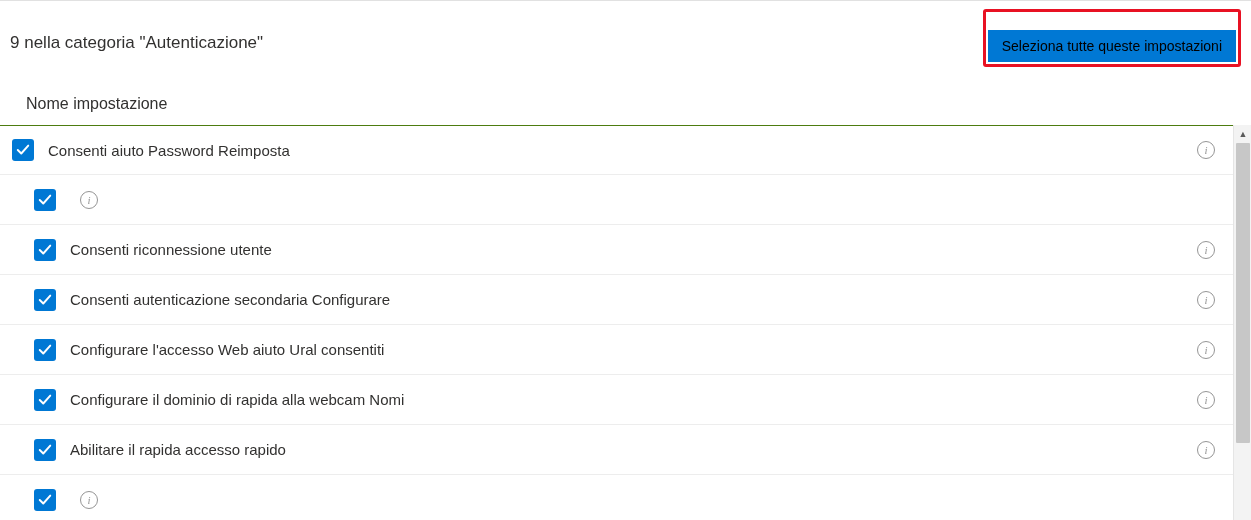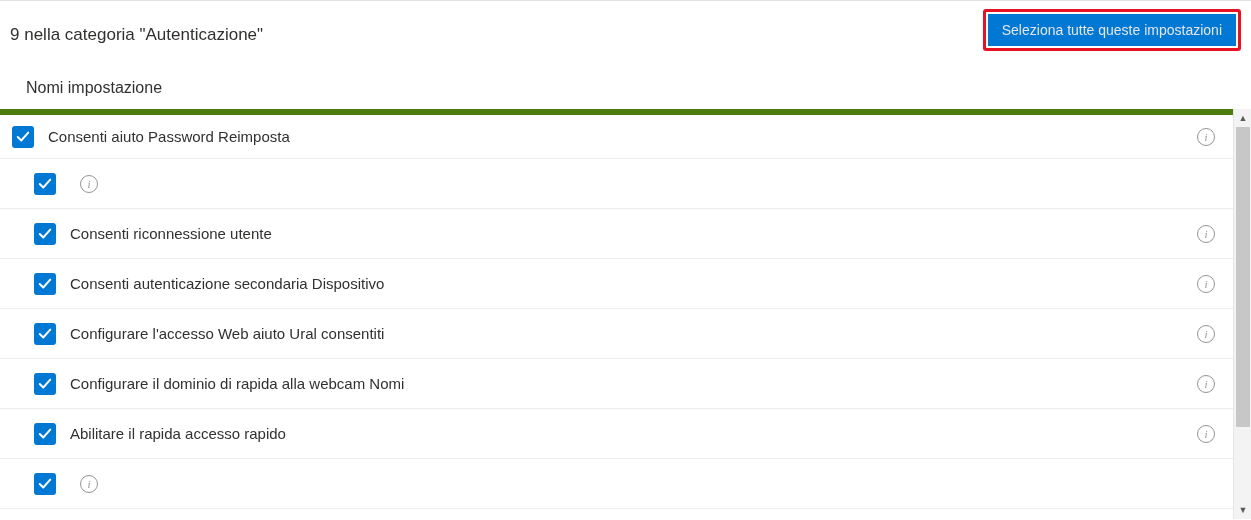--- a/index.html
+++ b/index.html
@@ -32,26 +32,27 @@
   .count {
     font-size: 17px;
   }
   .highlight-border {
     border: 3px solid #e81123;
     border-radius: 3px;
     padding: 2px;
   }
   .select-all-btn {
     background: #0078d4;
-    color: #e5e5e5;
+    color: #000000;
     border: none;
     font-size: 14px;
     padding: 8px 14px;
     cursor: pointer;
     font-family: inherit;
+    margin-top: 16px;
   }
   .col-header {
     font-size: 16px;
     padding: 22px 10px 12px 26px;
     color: #323130;
   }
   .list-wrapper {
     position: relative;
     height: 410px;
   }
@@ -63,21 +64,21 @@
     bottom: 0;
     overflow: hidden;
   }
   .row {
     display: flex;
     align-items: center;
     border-bottom: 1px solid #ededed;
     padding: 0 18px 0 34px;
     height: 50px;
   }
-  .row:first-child { border-top: 6px solid #4d7c0f; padding-left: 12px; }
+  .row:first-child { border-top: 1px solid #4d7c0f; padding-left: 12px; }
   .checkbox {
     width: 22px;
     height: 22px;
     background: #0078d4;
     border-radius: 3px;
     display: flex;
     align-items: center;
     justify-content: center;
     flex: 0 0 22px;
     margin-right: 14px;
@@ -148,21 +149,21 @@
   <div class="top-bar">
     <div class="top-left">
       <span class="count">9</span>
       <span>nella categoria "Autenticazione"</span>
     </div>
     <div class="highlight-border">
       <button class="select-all-btn">Seleziona tutte queste impostazioni</button>
     </div>
   </div>
 
-  <div class="col-header">Nomi impostazione</div>
+  <div class="col-header">Nome impostazione</div>
 
   <div class="list-wrapper">
     <div class="list-scroll">
 
       <div class="row">
         <div class="checkbox">
           <svg viewBox="0 0 16 16">
               <path d="M2 8 L6 12 L14 3" stroke="#fff" stroke-width="2.2" fill="none" stroke-linecap="round" stroke-linejoin="round"></path>
             </svg>
         </div>
@@ -188,21 +189,21 @@
         <span class="row-label">Consenti riconnessione utente</span>
         <span class="info-icon">i</span>
       </div>
 
       <div class="row">
         <div class="checkbox">
           <svg viewBox="0 0 16 16">
               <path d="M2 8 L6 12 L14 3" stroke="#fff" stroke-width="2.2" fill="none" stroke-linecap="round" stroke-linejoin="round"></path>
             </svg>
         </div>
-        <span class="row-label">Consenti autenticazione secondaria   Dispositivo</span>
+        <span class="row-label">Consenti autenticazione secondaria   Configurare</span>
         <span class="info-icon">i</span>
       </div>
 
       <div class="row">
         <div class="checkbox">
           <svg viewBox="0 0 16 16">
               <path d="M2 8 L6 12 L14 3" stroke="#fff" stroke-width="2.2" fill="none" stroke-linecap="round" stroke-linejoin="round"></path>
             </svg>
         </div>
         <span class="row-label">Configurare l'accesso Web aiuto Ural consentiti</span>

